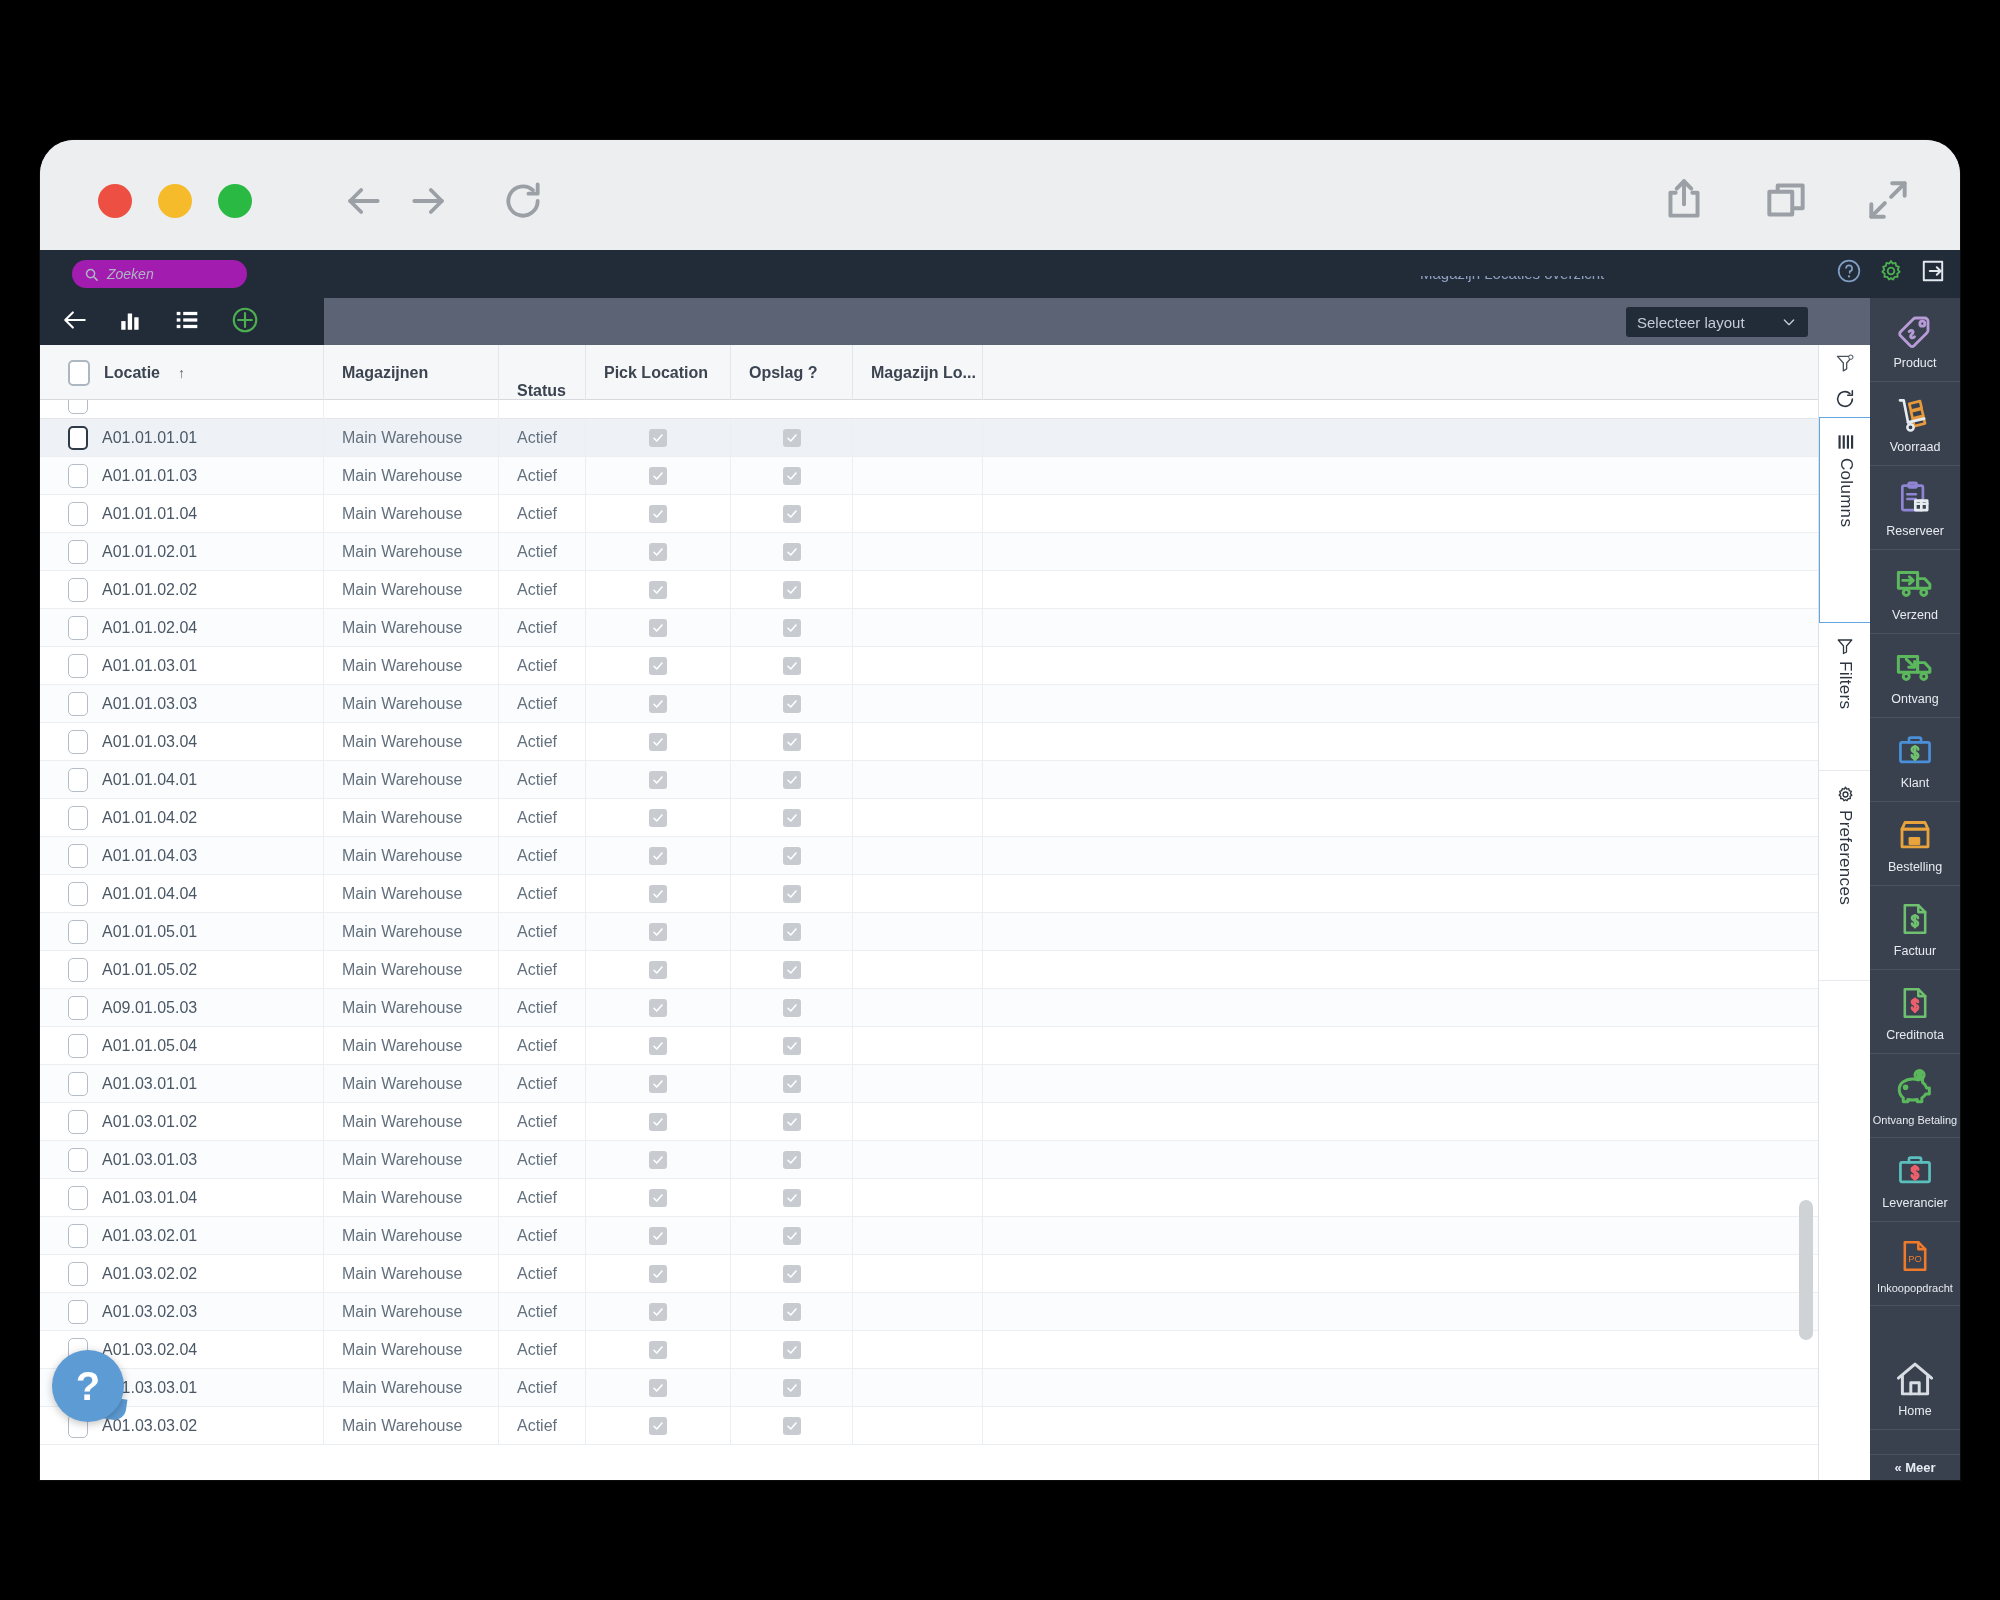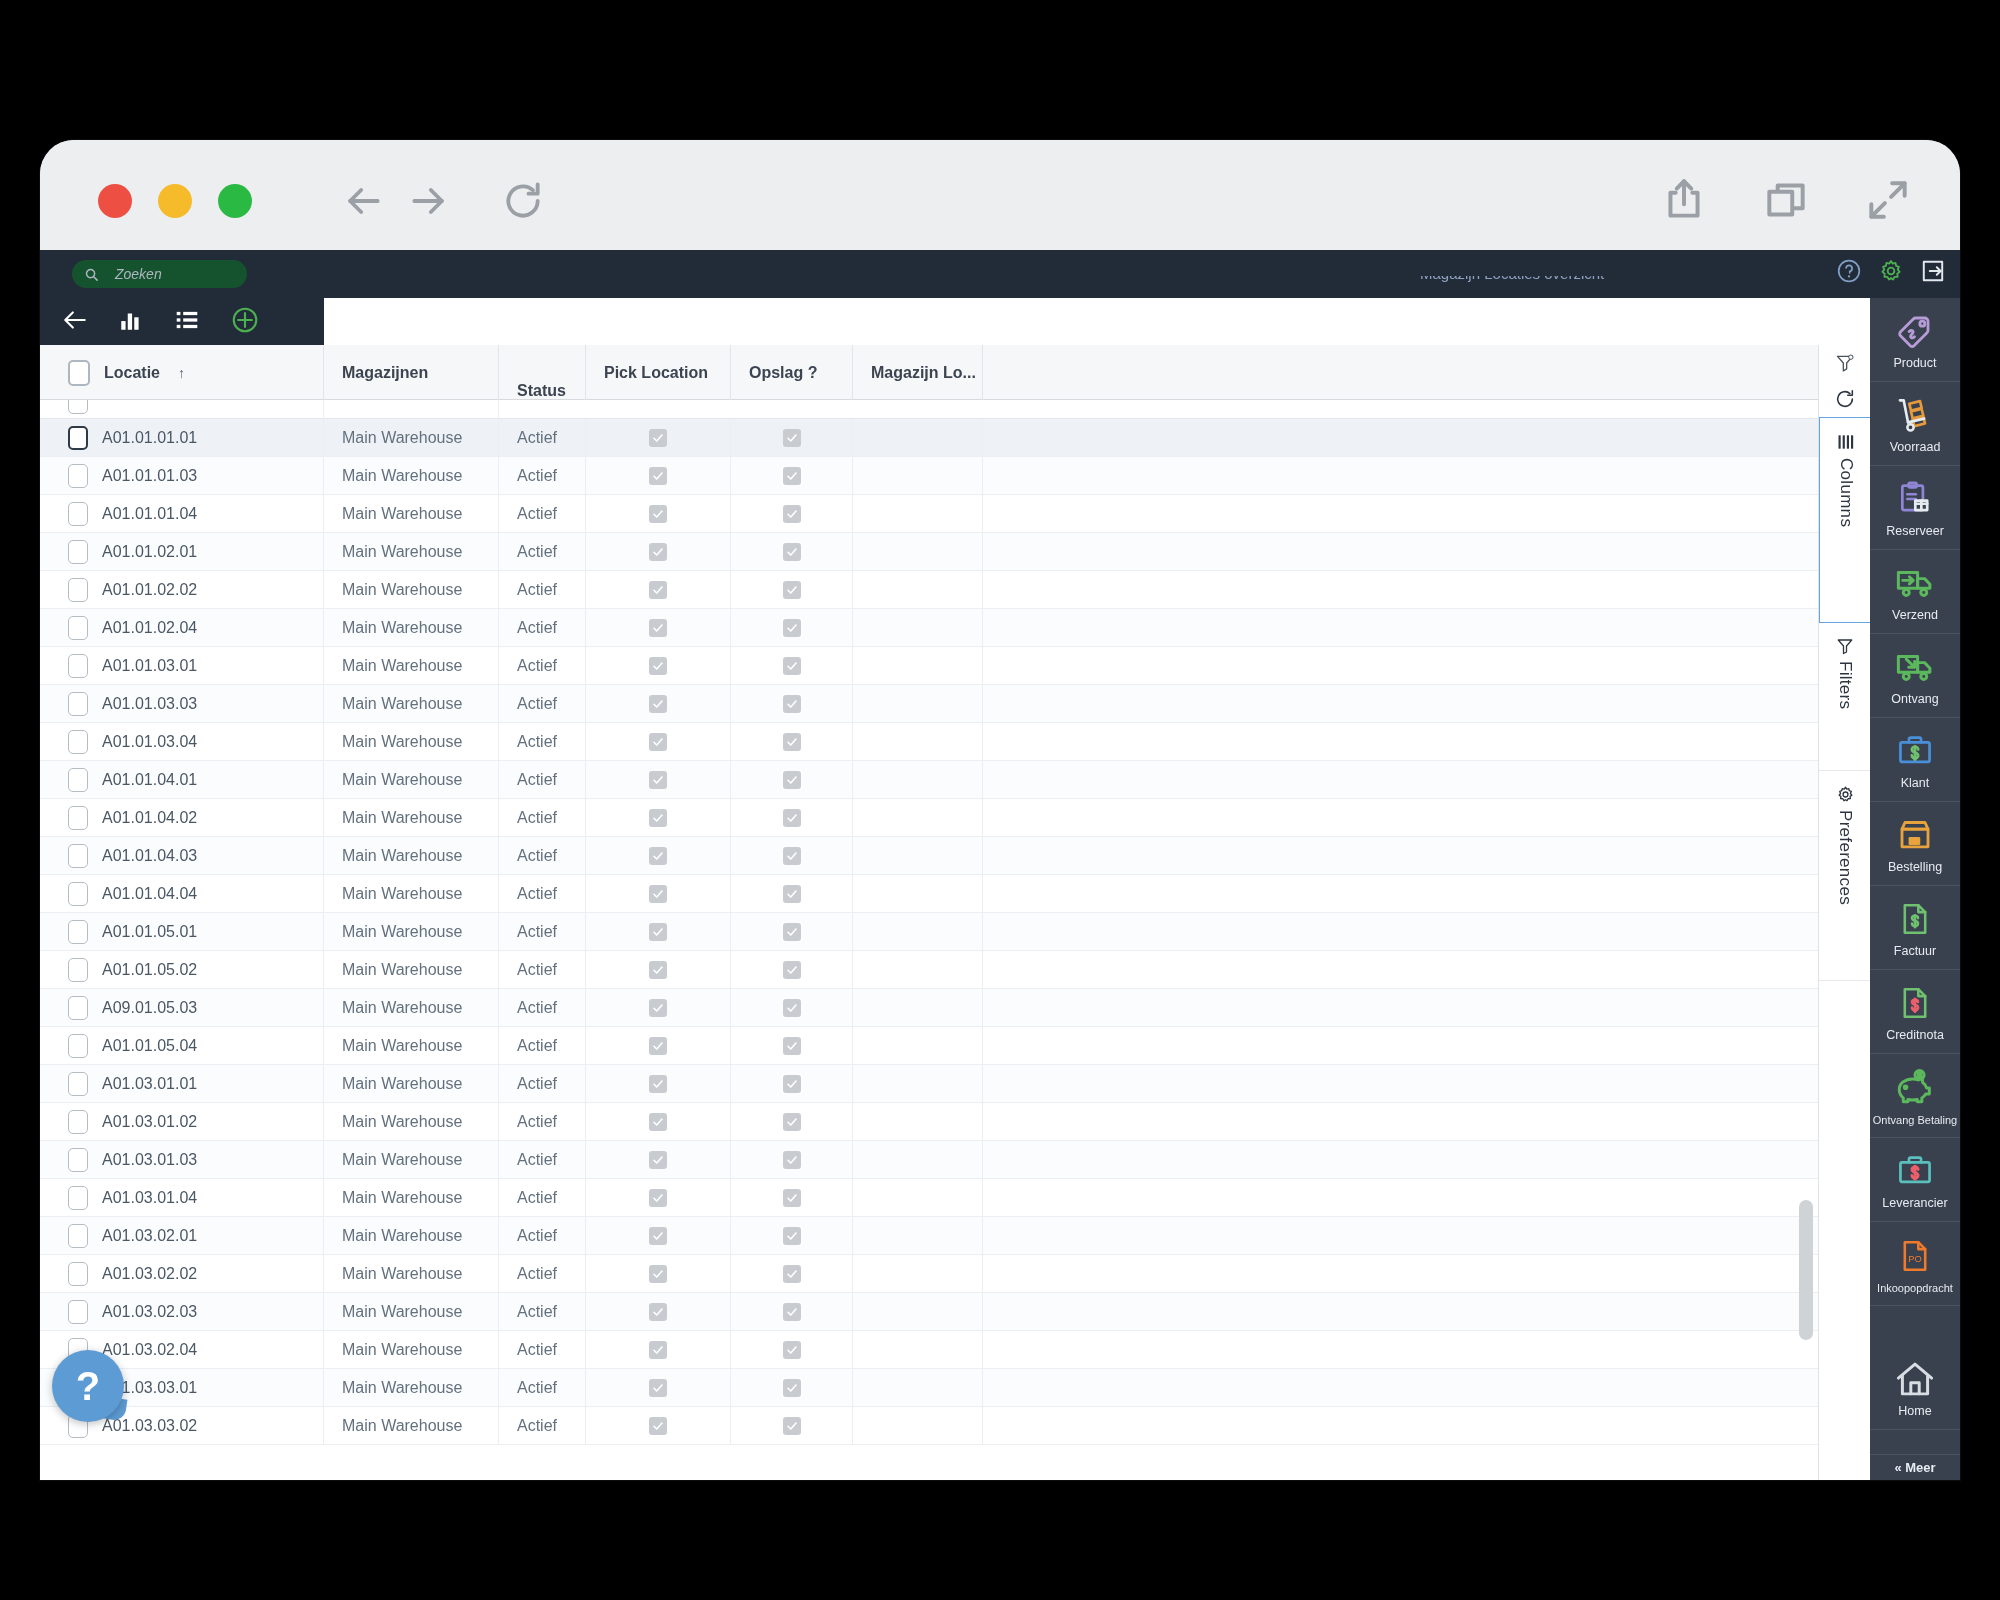--- a/index.html
+++ b/index.html
@@ -35,22 +35,22 @@
 
   .chrome-right{position:absolute;right:46px;top:34px;display:flex;gap:50px;align-items:center;}
   .chrome-right .cbtn{width:52px;height:52px;display:flex;align-items:center;justify-content:center;}
 
   
   .viewport{position:absolute;left:0;top:110px;width:1920px;height:1230px;background:#fff;overflow:hidden;}
 
   
   .appbar{position:absolute;left:0;top:0;width:1920px;height:48px;background:#222b38;}
   .appsearch{
-    position:absolute;left:32px;top:10px;width:175px;height:28px;background:#14532d;border-radius:14px;
-    display:flex;align-items:center;gap:16px;padding:0 12px;box-sizing:border-box;
+    position:absolute;left:32px;top:10px;width:175px;height:28px;background:#a21caf;border-radius:14px;
+    display:flex;align-items:center;gap:8px;padding:0 12px;box-sizing:border-box;
   }
   .appsearch .ph{color:#aeb6c2;font-size:14px;font-style:italic;}
   .appbar-right{position:absolute;right:14px;top:8px;display:flex;gap:16px;align-items:center;}
   .appbar-clip{
     position:absolute;left:1380px;top:26px;width:420px;height:22px;overflow:hidden;
     color:#8ea2c0;font-size:15px;white-space:nowrap;
   }
   .appbar-clip span{display:block;margin-top:-11px;}
 
   
@@ -286,20 +286,28 @@
           </div>
           <div>
             <svg width="30" height="30" viewBox="0 0 24 24" fill="none" stroke="#4caf50" stroke-width="1.7" stroke-linecap="round">
                 <circle cx="12" cy="12" r="9"></circle>
                 <line x1="12" y1="6.5" x2="12" y2="17.5"></line>
                 <line x1="6.5" y1="12" x2="17.5" y2="12"></line>
               </svg>
           </div>
         </div>
 
+        <div class="toolright">
+          <div class="layoutsel">
+            <span>Selecteer layout</span>
+            <svg width="16" height="16" viewBox="0 0 24 24" fill="none" stroke="#c6ccd6" stroke-width="2" stroke-linecap="round" stroke-linejoin="round">
+                <polyline points="5,9 12,16 19,9"></polyline>
+              </svg>
+          </div>
+        </div>
       </div>
 
       <div class="tablewrap">
         <div class="thead">
           <div class="th c0">
             <div class="hdr-cb"></div>
             <span>Locatie</span>
             <span class="sortarrow">↑</span>
           </div>
           <div class="th c1">

